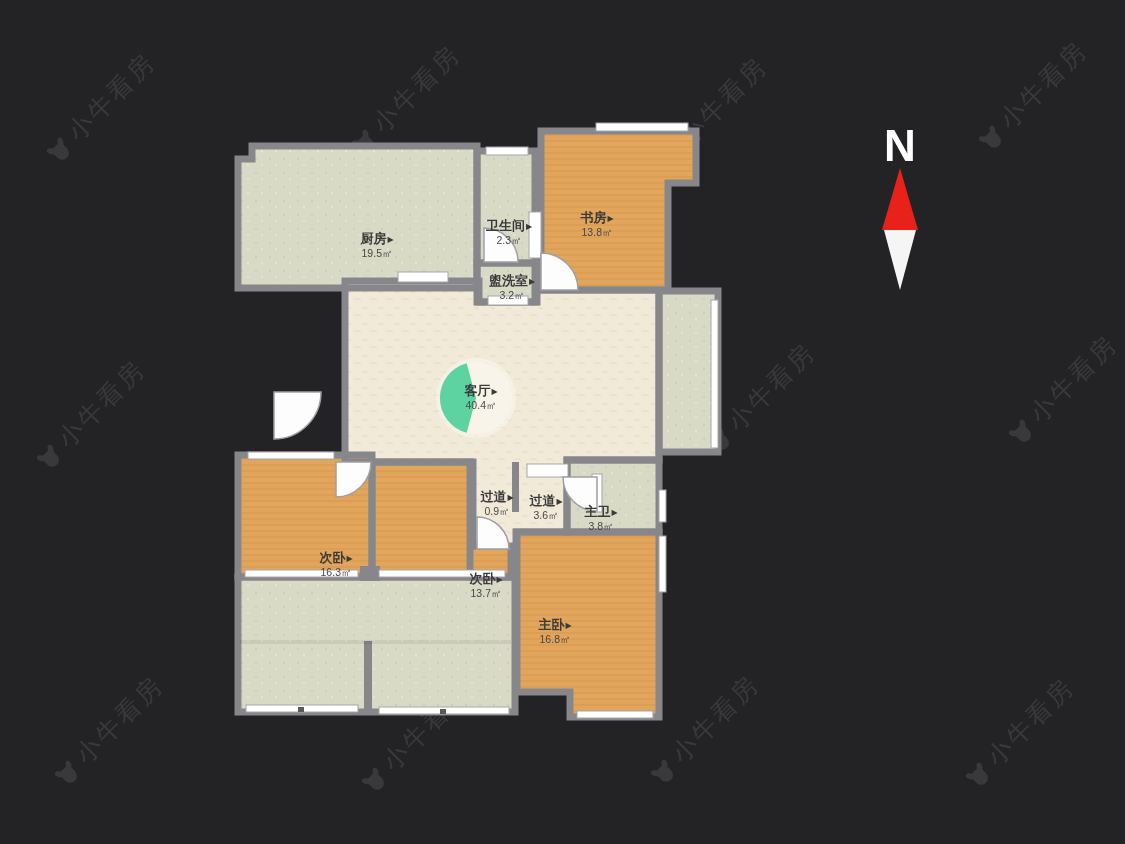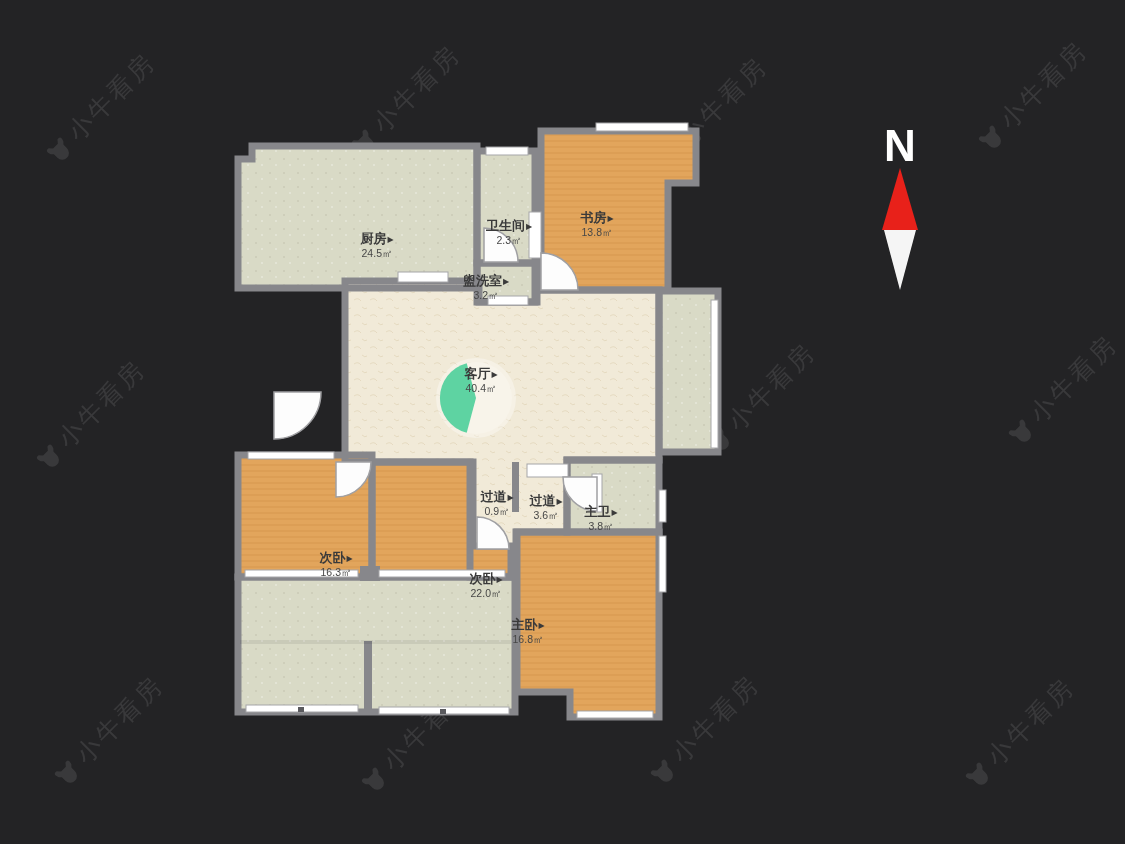--- a/index.html
+++ b/index.html
@@ -198,35 +198,35 @@
     <g>
       <polygon points="900,168 882,230 918,230" fill="#e8211a"></polygon>
       <polygon points="884,230 916,230 900,290" fill="#f5f5f5"></polygon>
     </g>
   </svg>
 
   <div class="compass-n">N</div>
 
   <div class="room-label" style="left:377px;top:245px">
     <div class="rl-name"><span>厨房</span><span class="marker">▶</span></div>
-    <div class="rl-area">24.5㎡</div>
+    <div class="rl-area">19.5㎡</div>
   </div>
   <div class="room-label" style="left:509px;top:232px">
     <div class="rl-name"><span>卫生间</span><span class="marker">▶</span></div>
     <div class="rl-area">2.3㎡</div>
   </div>
   <div class="room-label" style="left:597px;top:224px">
     <div class="rl-name"><span>书房</span><span class="marker">▶</span></div>
     <div class="rl-area">13.8㎡</div>
   </div>
-  <div class="room-label" style="left:486px;top:287px">
+  <div class="room-label" style="left:512px;top:287px">
     <div class="rl-name"><span>盥洗室</span><span class="marker">▶</span></div>
     <div class="rl-area">3.2㎡</div>
   </div>
-  <div class="room-label" style="left:481px;top:380px">
+  <div class="room-label" style="left:481px;top:397px">
     <div class="rl-name"><span>客厅</span><span class="marker">▶</span></div>
     <div class="rl-area">40.4㎡</div>
   </div>
   <div class="room-label" style="left:497px;top:503px">
     <div class="rl-name"><span>过道</span><span class="marker">▶</span></div>
     <div class="rl-area">0.9㎡</div>
   </div>
   <div class="room-label" style="left:546px;top:507px">
     <div class="rl-name"><span>过道</span><span class="marker">▶</span></div>
     <div class="rl-area">3.6㎡</div>
@@ -234,20 +234,20 @@
   <div class="room-label" style="left:601px;top:518px">
     <div class="rl-name"><span>主卫</span><span class="marker">▶</span></div>
     <div class="rl-area">3.8㎡</div>
   </div>
   <div class="room-label" style="left:336px;top:564px">
     <div class="rl-name"><span>次卧</span><span class="marker">▶</span></div>
     <div class="rl-area">16.3㎡</div>
   </div>
   <div class="room-label" style="left:486px;top:585px">
     <div class="rl-name"><span>次卧</span><span class="marker">▶</span></div>
-    <div class="rl-area">22.0㎡</div>
-  </div>
-  <div class="room-label" style="left:528px;top:631px">
+    <div class="rl-area">13.7㎡</div>
+  </div>
+  <div class="room-label" style="left:555px;top:631px">
     <div class="rl-name"><span>主卧</span><span class="marker">▶</span></div>
     <div class="rl-area">16.8㎡</div>
   </div>
 
 </div>
 
 </body></html>

